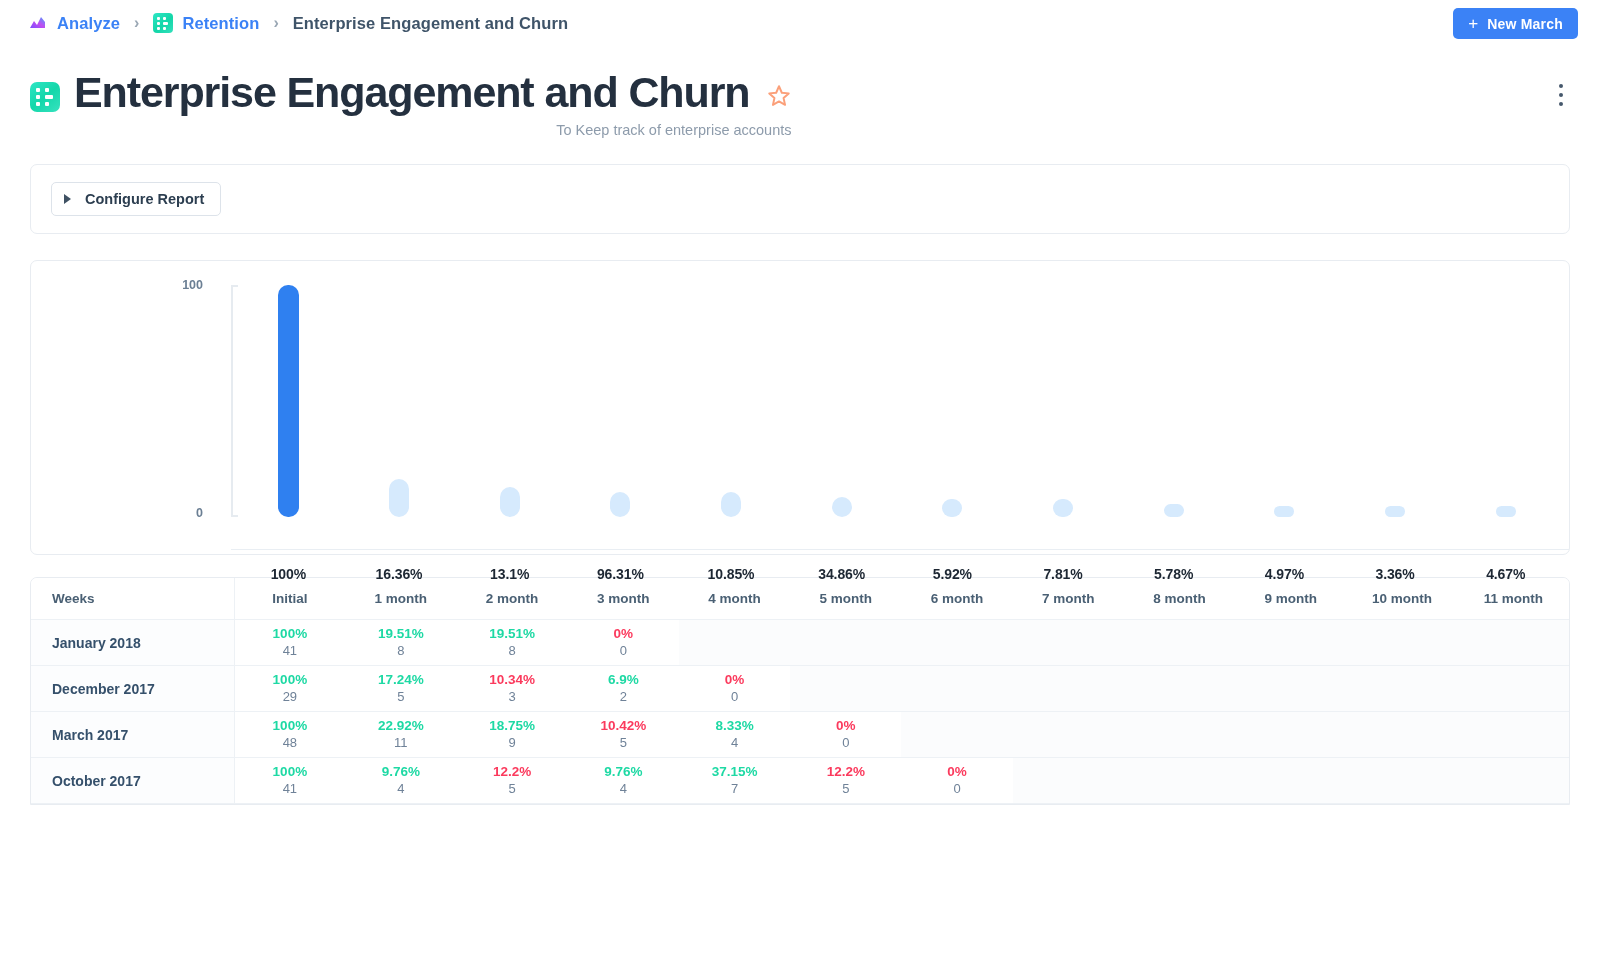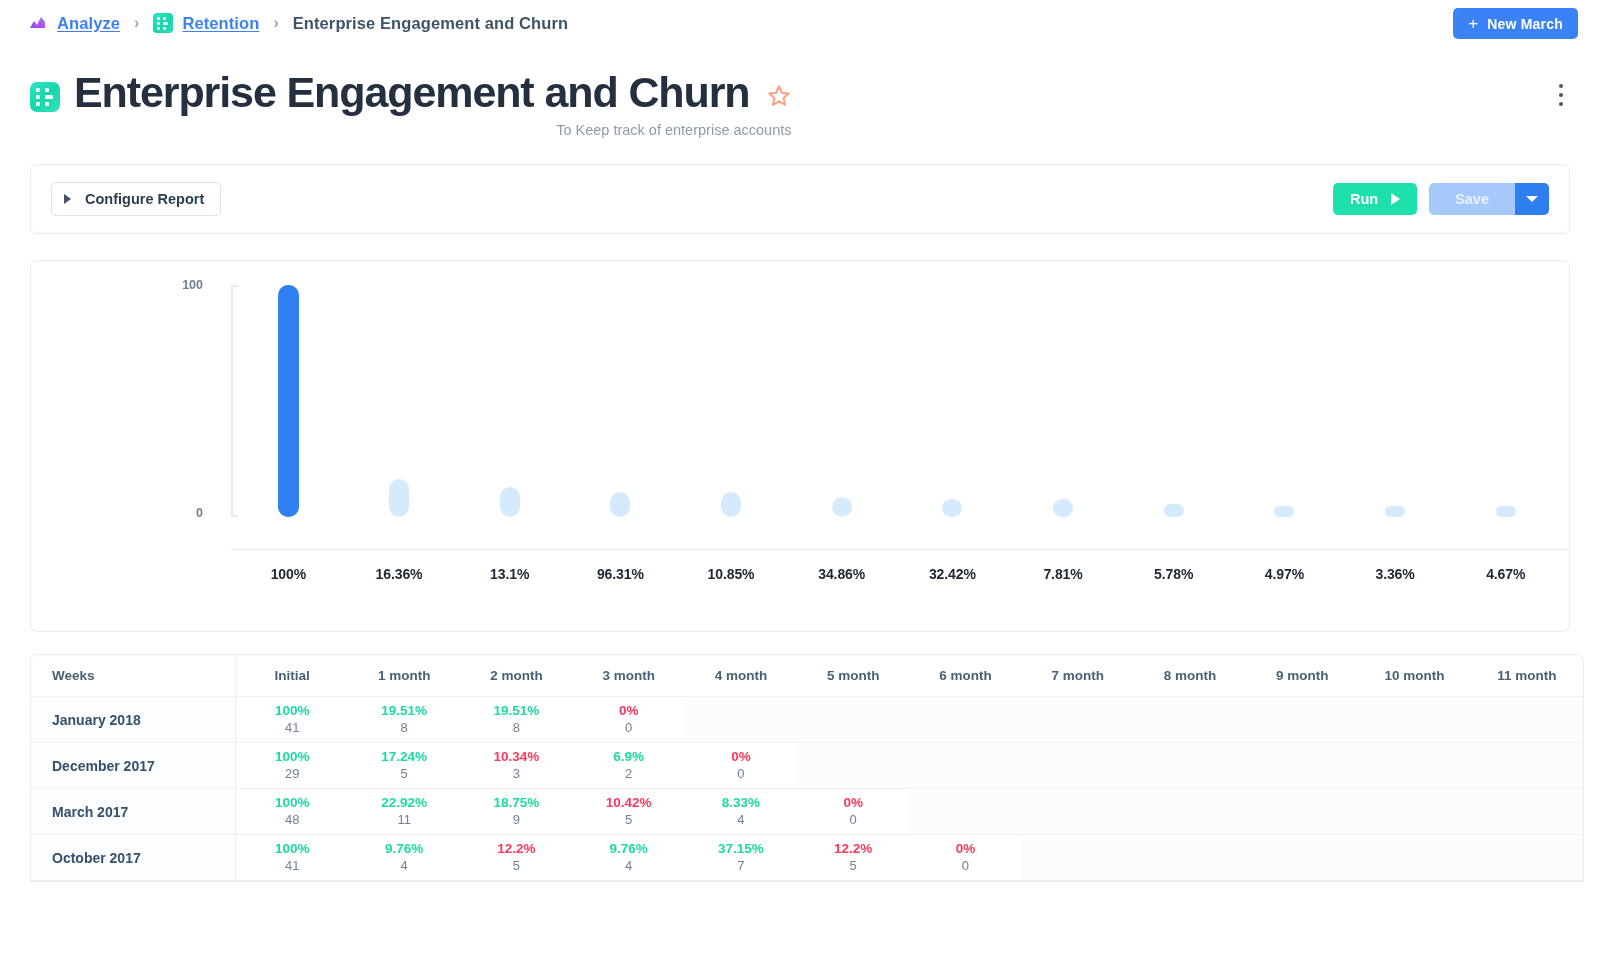--- a/index.html
+++ b/index.html
@@ -16,21 +16,21 @@
   
   .topbar {
     height: 46px;
     display: flex; align-items: center;
     padding: 0 22px 0 28px;
     position: relative;
   }
   .crumb { display: flex; align-items: center; gap: 9px; }
   .crumb-link {
     font-size: 16.5px; font-weight: 700; color: #3b82f6;
-    text-decoration: underline; text-underline-offset: 2px; cursor: pointer;
+    text-underline-offset: 2px; cursor: pointer;
     letter-spacing: .1px;
   }
   .crumb-link.purple { color: #3b82f6; }
   .crumb-current {
     font-size: 16.5px; font-weight: 700; color: #3f5469; letter-spacing: .1px;
   }
   .crumb-sep {
     color: #9aa7b4; font-size: 16px; font-weight: 600; margin: 0 5px;
     display: inline-block;
   }
@@ -118,21 +118,21 @@
   .save-caret {
     height: 32px; width: 34px; border: none; border-radius: 0 5px 5px 0;
     background: #2f7ef0; cursor: pointer; display: flex; align-items: center; justify-content: center;
   }
   .caret-down {
     width: 0; height: 0; border-top: 6px solid #fff;
     border-left: 6px solid transparent; border-right: 6px solid transparent;
   }
 
   
-  .chart-panel { height: 372px; position: relative; padding-left: 20px; }
+  .chart-panel { height: 295px; position: relative; padding-left: 20px; }
   .chart-inner { position: absolute; inset: 0; }
   .y-label {
     position: absolute; font-size: 12.5px; font-weight: 700; color: #6b7f94;
     text-align: right; width: 40px;
   }
   .y-top { left: 132px; top: 17px; }
   .y-bot { left: 132px; top: 245px; }
   .y-axis {
     position: absolute; left: 200px; top: 24px; width: 7px; height: 232px;
     border-left: 2px solid #e6ebf0; border-top: 2px solid #e6ebf0; border-bottom: 2px solid #e6ebf0;
@@ -153,21 +153,21 @@
     position: absolute; left: 202px; right: 8px; top: 305px;
     display: flex;
   }
   .xlabel {
     flex: 1 1 0; text-align: center; font-size: 14px; font-weight: 700; color: #1d2733;
     letter-spacing: -.1px;
   }
 
   
   .table-panel {
-    margin: 22px 16px 0 30px;
+    margin: 22px 30px 0 30px;
     border: 1px solid #e8ecf1; border-top-left-radius: 7px; border-top-right-radius: 7px;
     overflow: hidden; background: #fff;
   }
   table.retention {
     width: 100%; border-collapse: collapse; table-layout: fixed;
   }
   table.retention th {
     font-size: 13.5px; font-weight: 700; color: #4a6074;
     padding: 13px 0 13px 0; background: #fff;
     border-bottom: 1px solid #edf1f5;
@@ -271,32 +271,20 @@
         <span></span>
     </div>
   </div>
 
   <div class="panel config-panel">
     <button class="configure-btn">
       <span class="tri-right"></span>
       <span>Configure Report</span>
     </button>
 
-    <div class="btn-group">
-      <button class="run-btn">
-        <span>Run</span>
-        <span class="tri-play"></span>
-      </button>
-      <div class="save-split">
-        <button class="save-btn">Save</button>
-        <button class="save-caret">
-          <span class="caret-down"></span>
-        </button>
-      </div>
-    </div>
   </div>
 
   <div class="panel chart-panel">
     <div class="chart-inner">
       <div class="y-label y-top">100</div>
       <div class="y-label y-bot">0</div>
       <div class="y-axis"></div>
       <div class="x-axis"></div>
       <div class="bars" id="bars">
           <div class="bar-col">
@@ -336,21 +324,21 @@
             <div class="bar" style="height: 11px;"></div>
           </div>
         </div>
       <div class="xlabels" id="xlabels">
           <div class="xlabel">100%</div>
           <div class="xlabel">16.36%</div>
           <div class="xlabel">13.1%</div>
           <div class="xlabel">96.31%</div>
           <div class="xlabel">10.85%</div>
           <div class="xlabel">34.86%</div>
-          <div class="xlabel">32.42%</div>
+          <div class="xlabel">5.92%</div>
           <div class="xlabel">7.81%</div>
           <div class="xlabel">5.78%</div>
           <div class="xlabel">4.97%</div>
           <div class="xlabel">3.36%</div>
           <div class="xlabel">4.67%</div>
         </div>
     </div>
   </div>
 
   <div class="table-panel">

